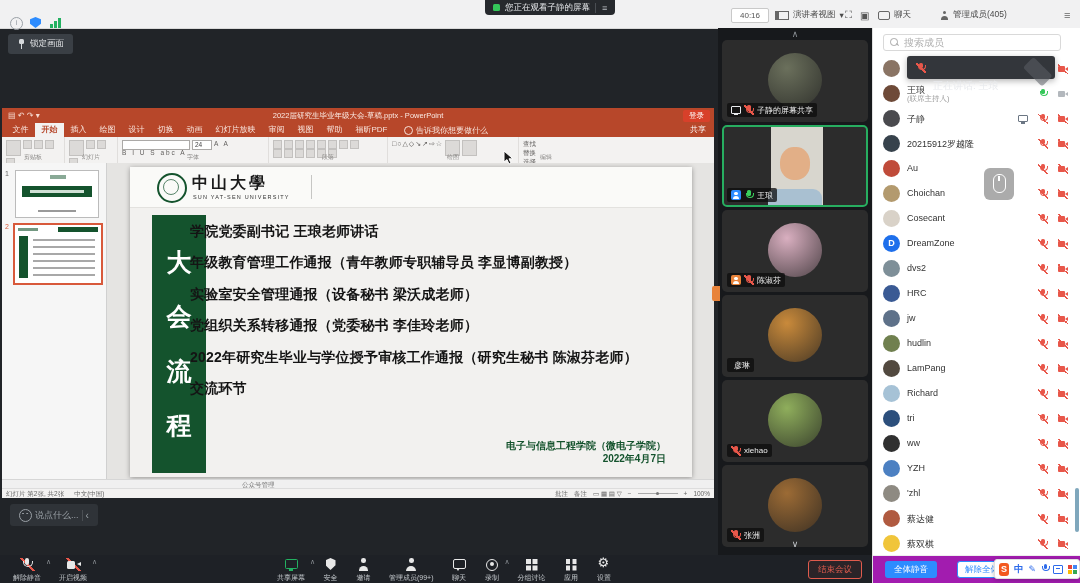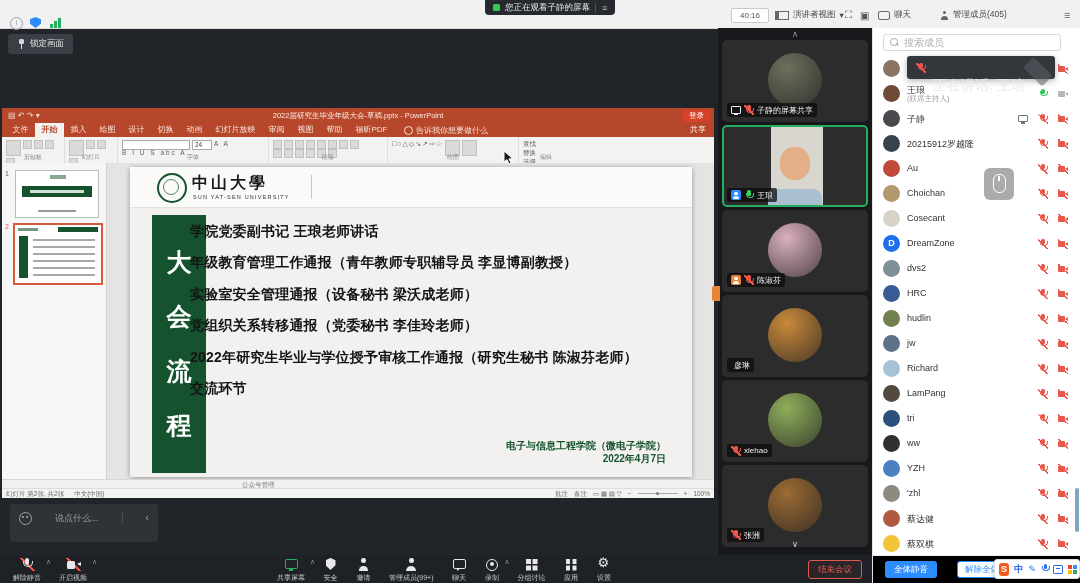--- a/index.html
+++ b/index.html
@@ -94,21 +94,21 @@
   #ppt-status{position:absolute;left:0;top:380px;right:0;height:9px;background:#F3F2F1;border-top:1px solid #DDD;font-size:6.5px;color:#666;line-height:9px;}
   #ppt-status .sl{position:absolute;left:4px;display:flex;gap:10px;}
   #ppt-status .sr{position:absolute;right:4px;display:flex;gap:6px;align-items:center;}
   .zoom-line{width:40px;height:1px;background:#AAA;position:relative;top:0;}
   .zoom-line i{position:absolute;left:18px;top:-1.5px;width:3px;height:3px;background:#777;border-radius:50%;}
 
   
   #cursor{position:absolute;left:503px;top:150px;z-index:40;}
 
   
-  #chat-pill{position:absolute;left:10px;top:504px;height:22px;background:#2F3338;border-radius:3px;display:flex;gap:23px;padding:8px 9px;z-index:5;}
+  #chat-pill{position:absolute;left:10px;top:504px;height:22px;background:#2F3338;border-radius:3px;display:flex;align-items:center;gap:3px;padding:0 9px;z-index:5;}
   #chat-pill .smiley{width:11px;height:11px;border:1px solid #9AA0A6;border-radius:50%;position:relative;}
   #chat-pill .smiley::before{content:"";position:absolute;left:2.4px;top:3px;width:1.6px;height:1.6px;background:#9AA0A6;border-radius:50%;box-shadow:4.2px 0 #9AA0A6;}
   #chat-pill .hint{color:#9AA0A6;font-size:9px;}
   #chat-pill .div{width:1px;height:11px;background:#4A4E53;}
   #chat-pill .col{color:#9AA0A6;font-size:10px;}
 
   
   #videos{position:absolute;left:718px;top:28px;width:154px;height:527px;background:#17191C;}
   #chev-up{position:absolute;left:0;right:0;top:0;height:12px;text-align:center;color:#8A8F94;font-size:9px;line-height:12px;}
   #tiles{position:absolute;left:4px;top:12px;right:4px;display:flex;flex-direction:column;gap:3px;}
@@ -163,30 +163,30 @@
   .m-mic.mic-muted::after{content:"";position:absolute;left:1.6px;top:2.6px;width:6.4px;height:4px;border:1px solid #E8574A;border-top:none;border-radius:0 0 4px 4px;}
   .m-mic.mic-on::before{content:"";position:absolute;left:3.4px;top:0;width:3.2px;height:5.5px;background:#35C759;border-radius:1.6px;}
   .m-mic.mic-on::after{content:"";position:absolute;left:1.6px;top:2.6px;width:6.4px;height:4px;border:1px solid #35C759;border-top:none;border-radius:0 0 4px 4px;}
   .m-cam.cam-muted{background:linear-gradient(45deg,transparent 45%,#E8574A 45%,#E8574A 55%,transparent 55%);}
   .m-cam.cam-muted::before{content:"";position:absolute;left:0;top:2px;width:6.5px;height:6px;background:#E8574A;border-radius:1px;}
   .m-cam.cam-muted::after{content:"";position:absolute;right:0;top:3px;border-top:2px solid transparent;border-bottom:2px solid transparent;border-right:3.2px solid #E8574A;}
   .m-cam.cam-off::before{content:"";position:absolute;left:0;top:2px;width:6.5px;height:6px;background:#B3B8BD;border-radius:1px;}
   .m-cam.cam-off::after{content:"";position:absolute;right:0;top:3px;border-top:2px solid transparent;border-bottom:2px solid transparent;border-right:3.2px solid #B3B8BD;}
 
   #speak-tooltip{position:absolute;left:34px;top:28px;width:148px;height:23px;background:#33363B;border-radius:3px;display:flex;align-items:center;gap:7px;padding:0 9px;z-index:20;box-sizing:border-box;box-shadow:0 2px 6px rgba(0,0,0,.3);}
-  #speak-tooltip .txt{color:#E8EAED;font-size:14px;white-space:nowrap;margin-top:37px;}
+  #speak-tooltip .txt{color:#E8EAED;font-size:10px;white-space:nowrap;margin-top:37px;}
   #speak-tooltip .blob{position:absolute;right:14px;top:4px;width:15px;height:15px;background:#5B5F66;opacity:.55;transform:rotate(45deg);border-radius:3px;box-shadow:12px 0 0 #5B5F66;}
 
   #mouse-overlay{position:absolute;left:111px;top:140px;width:30px;height:32px;background:#ABABAB;border-radius:6px;z-index:22;}
   #mouse-overlay::before{content:"";position:absolute;left:9px;top:6px;width:11px;height:17px;border:1.8px solid #fff;border-radius:6px;}
   #mouse-overlay::after{content:"";position:absolute;left:14.2px;top:8px;width:1.6px;height:5px;background:#fff;}
 
   #panel-scroll{position:absolute;right:1px;top:460px;width:4px;height:44px;background:#7FA7BC;border-radius:2px;}
 
-  #panel-footer{position:absolute;left:0;bottom:0;right:0;height:27px;background:#000000;border-top:1px solid #EEE;}
+  #panel-footer{position:absolute;left:0;bottom:0;right:0;height:27px;background:#a21caf;border-top:1px solid #EEE;}
   #btn-muteall{position:absolute;left:12px;top:5px;height:17px;line-height:17px;padding:0 9px;background:#2D8CFF;color:#fff;font-size:8.5px;border-radius:3px;}
   #btn-unmuteall{position:absolute;left:84px;top:5px;height:15px;line-height:15px;padding:0 7px;background:#fff;border:1px solid #2D8CFF;color:#2D8CFF;font-size:8.5px;border-radius:3px;}
   #btn-more{position:absolute;left:164px;top:5px;height:15px;line-height:15px;padding:0 8px;background:#fff;border:1px solid #D0D0D0;color:#555;font-size:8.5px;border-radius:3px;}
 
   #ime{position:absolute;left:994px;top:559px;width:86px;height:20px;background:#fff;border:1px solid #E0E0E0;border-radius:3px;box-shadow:0 1px 4px rgba(0,0,0,.25);display:flex;align-items:center;gap:5px;padding:0 4px;box-sizing:border-box;z-index:30;}
   #ime .slogo{width:13px;height:13px;background:#F3591F;border-radius:3px;color:#fff;font-weight:bold;font-size:9px;text-align:center;line-height:13px;}
   #ime .zh{color:#2D6BEB;font-weight:bold;font-size:9.5px;}
   #ime .pen{color:#2D6BEB;font-size:9px;}
   #ime .imic{position:relative;width:9px;height:11px;}
   #ime .imic::before{content:"";position:absolute;left:3px;top:0;width:3px;height:5.5px;background:#2D6BEB;border-radius:1.5px;}
@@ -592,43 +592,43 @@
     <span class="m-ic m-cam cam-muted"></span>
   </div>
         <div class="m-row">
     <span class="m-avatar" style="background: rgb(58, 90, 148);"></span>
     <span class="m-name">HRC</span>
 
     <span class="m-ic m-mic mic-muted"></span>
     <span class="m-ic m-cam cam-muted"></span>
   </div>
         <div class="m-row">
+    <span class="m-avatar" style="background: rgb(94, 113, 137);"></span>
+    <span class="m-name">jw</span>
+
+    <span class="m-ic m-mic mic-muted"></span>
+    <span class="m-ic m-cam cam-muted"></span>
+  </div>
+        <div class="m-row">
     <span class="m-avatar" style="background: rgb(112, 128, 79);"></span>
     <span class="m-name">hudlin</span>
 
     <span class="m-ic m-mic mic-muted"></span>
     <span class="m-ic m-cam cam-muted"></span>
   </div>
         <div class="m-row">
-    <span class="m-avatar" style="background: rgb(94, 113, 137);"></span>
-    <span class="m-name">jw</span>
+    <span class="m-avatar" style="background: rgb(82, 73, 63);"></span>
+    <span class="m-name">LamPang</span>
 
     <span class="m-ic m-mic mic-muted"></span>
     <span class="m-ic m-cam cam-muted"></span>
   </div>
         <div class="m-row">
     <span class="m-avatar" style="background: rgb(166, 194, 214);"></span>
     <span class="m-name">Richard</span>
-
-    <span class="m-ic m-mic mic-muted"></span>
-    <span class="m-ic m-cam cam-muted"></span>
-  </div>
-        <div class="m-row">
-    <span class="m-avatar" style="background: rgb(82, 73, 63);"></span>
-    <span class="m-name">LamPang</span>
 
     <span class="m-ic m-mic mic-muted"></span>
     <span class="m-ic m-cam cam-muted"></span>
   </div>
         <div class="m-row">
     <span class="m-avatar" style="background: rgb(44, 79, 124);"></span>
     <span class="m-name">tri</span>
 
     <span class="m-ic m-mic mic-muted"></span>
     <span class="m-ic m-cam cam-muted"></span>

